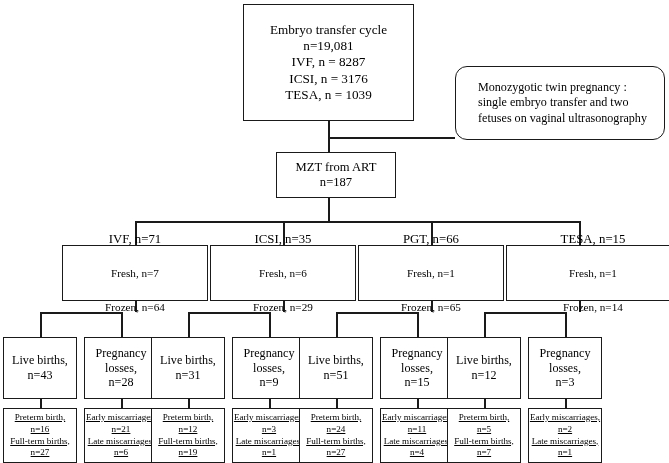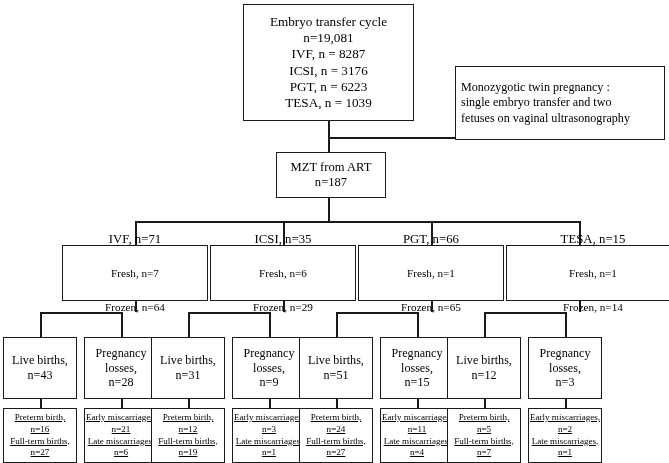--- a/index.html
+++ b/index.html
@@ -13,21 +13,21 @@
     position:absolute;box-sizing:border-box;
     border:1.6px solid #1a1a1a;background:#fff;
     display:flex;flex-direction:column;align-items:center;justify-content:center;
     text-align:center;line-height:1.22;z-index:2;
   }
   .box .ln{display:block;white-space:nowrap;}
   
   .r1{font-size:13.2px;}
   .r1 .hd{font-weight:normal;font-size:13.2px;}
   .side{font-size:12.1px;line-height:1.26;align-items:flex-start;text-align:left;
-        padding:5px 6px 5px 5px;justify-content:center;}
+        padding:5px 6px 5px 22px;justify-content:center;border-radius:12px;}
   .side .ln{white-space:nowrap;}
   .r2{font-size:12.6px;}
   .r3{font-size:12.3px;gap:20px;}
   .r3 .hd{font-size:12.8px;}
   .r3 .sub{font-size:11.2px;}
   .r4{font-size:12.1px;}
   .r5{font-size:9.1px;line-height:1.3;text-decoration:underline;}
   
   .ln-v,.ln-h{position:absolute;background:#1a1a1a;z-index:1;}
   .ln-v{width:1.6px;}
@@ -35,31 +35,30 @@
 </style>
 </head>
 <body>
 
 <div id="chart">
     <div class="box r1" style="left: 243px; top: 4px; width: 171px; height: 117px;">
       <span class="ln hd">Embryo transfer cycle</span>
       <span class="ln">n=19,081</span>
       <span class="ln">IVF, n = 8287</span>
       <span class="ln">ICSI, n = 3176</span>
-      <span class="ln">PGT, n = 6223</span>
       <span class="ln">TESA, n = 1039</span>
     </div>
     <div class="box side" style="left: 455px; top: 66px; width: 210px; height: 74px;">
       <span class="ln">Monozygotic twin pregnancy :</span>
       <span class="ln">single embryo transfer and two</span>
       <span class="ln">fetuses on vaginal ultrasonography</span>
     </div>
     <div class="ln-v" style="left: 328px; top: 121px; height: 40px;"></div>
     <div class="ln-h" style="left: 328px; top: 137px; width: 127px;"></div>
-    <div class="box r2" style="left: 276px; top: 152px; width: 110px; height: 46px;">
+    <div class="box r2" style="left: 276px; top: 152px; width: 120px; height: 46px;">
       <span class="ln">MZT from ART</span>
       <span class="ln">n=187</span>
     </div>
     <div class="ln-v" style="left: 328px; top: 198px; height: 23px;"></div>
     <div class="ln-h" style="left: 135px; top: 221px; width: 444px;"></div>
     <div class="ln-v" style="left: 328px; top: 221px; height: 0.1px;"></div>
     <div class="box r3" style="left: 62px; top: 245px; width: 146px; height: 56px;">
       <span class="ln hd">IVF, n=71</span>
       <span class="ln sub">Fresh, n=7</span>
       <span class="ln sub">Frozen, n=64</span>

